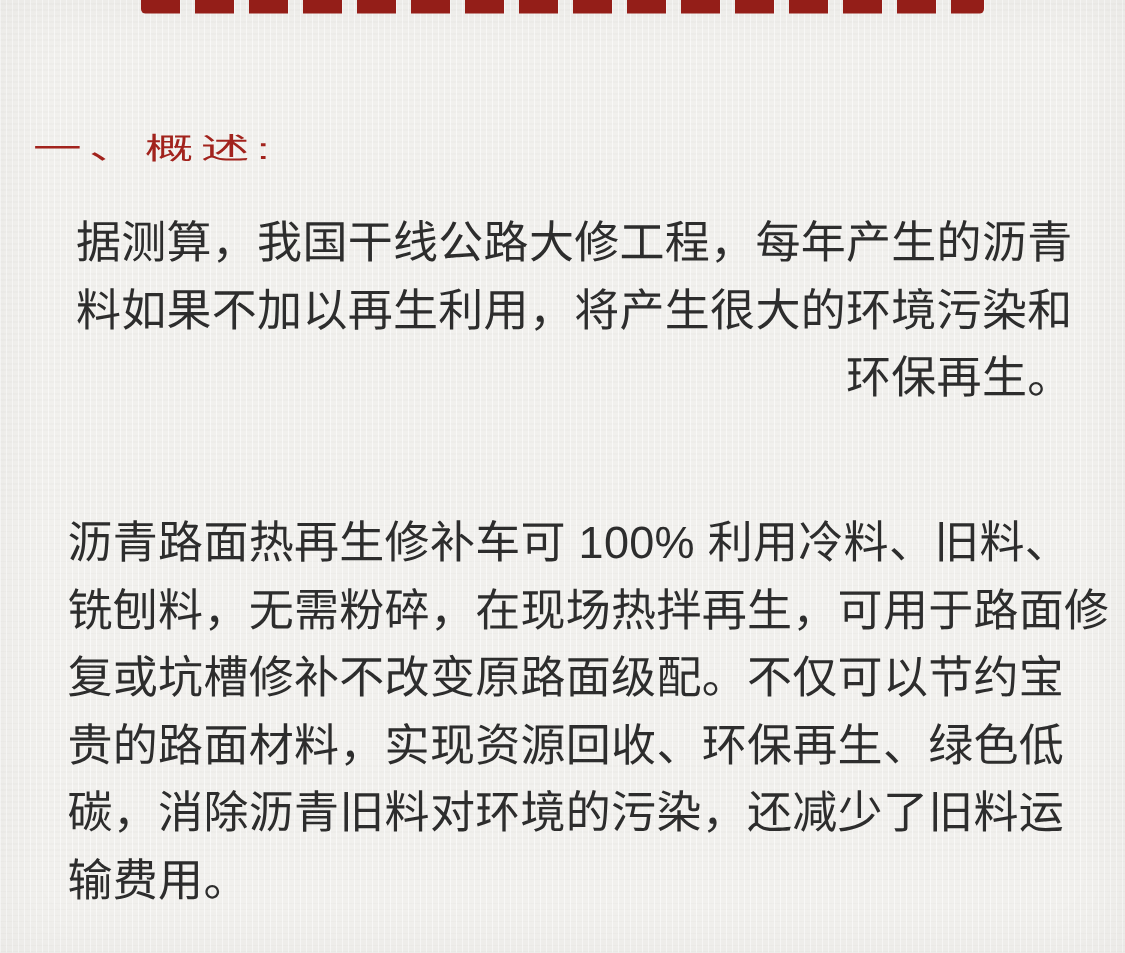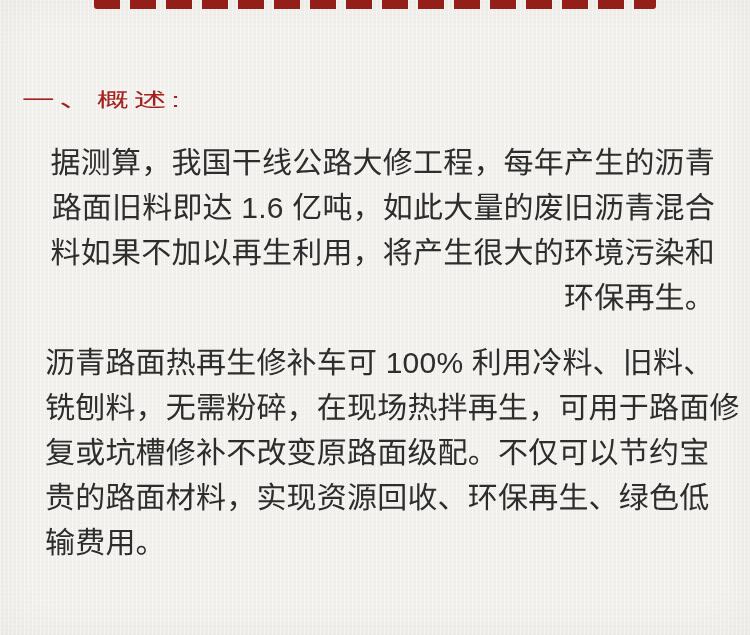--- a/index.html
+++ b/index.html
@@ -45,26 +45,26 @@
 <body style="--background: #f1f0ed; --accent-red: #a2231d; --banner-red: #941e18; --body-text: #2d2d2d;">
 
 <div class="page">
 
   <div class="banner-strip"></div>
 
   <h1 class="heading"><span class="heading-inner">一、概述:</span></h1>
 
   <div class="para p1">
     <div class="line">据测算，我国干线公路大修工程，每年产生的沥青</div>
-    <div class="line">路面旧料即达 1.6 亿吨，如此大量的废旧沥青混合</div>
     <div class="line">料如果不加以再生利用，将产生很大的环境污染和</div>
     <div class="line">环保再生。</div>
   </div>
 
   <div class="para p2">
     <div class="line">沥青路面热再生修补车可 100% 利用冷料、旧料、</div>
     <div class="line">铣刨料，无需粉碎，在现场热拌再生，可用于路面修</div>
     <div class="line">复或坑槽修补不改变原路面级配。不仅可以节约宝</div>
     <div class="line">贵的路面材料，实现资源回收、环保再生、绿色低</div>
+    <div class="line">碳，消除沥青旧料对环境的污染，还减少了旧料运</div>
     <div class="line">输费用。</div>
   </div>
 
 </div>
 
 </body></html>

